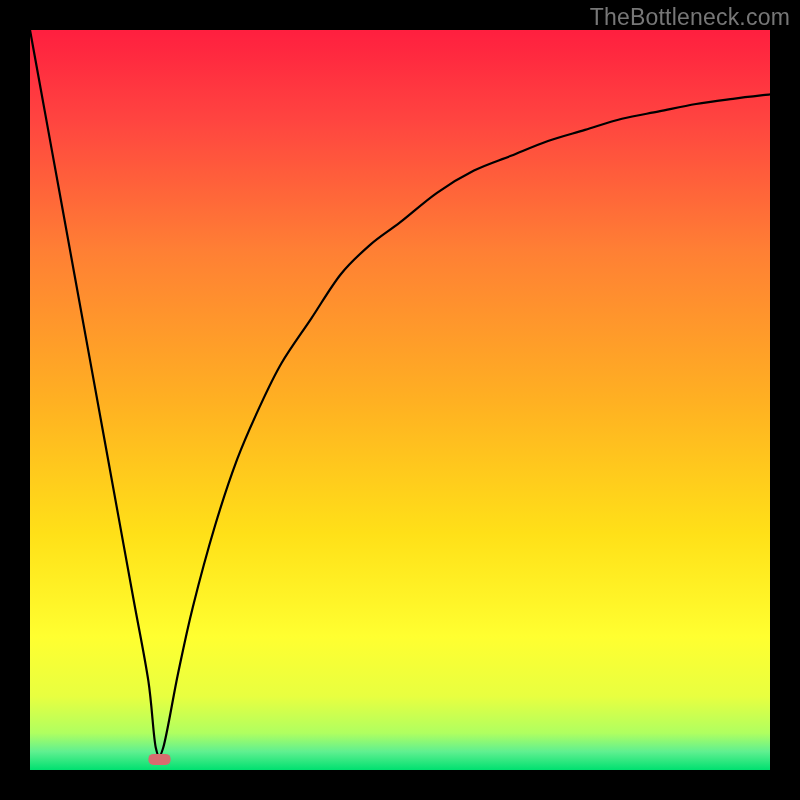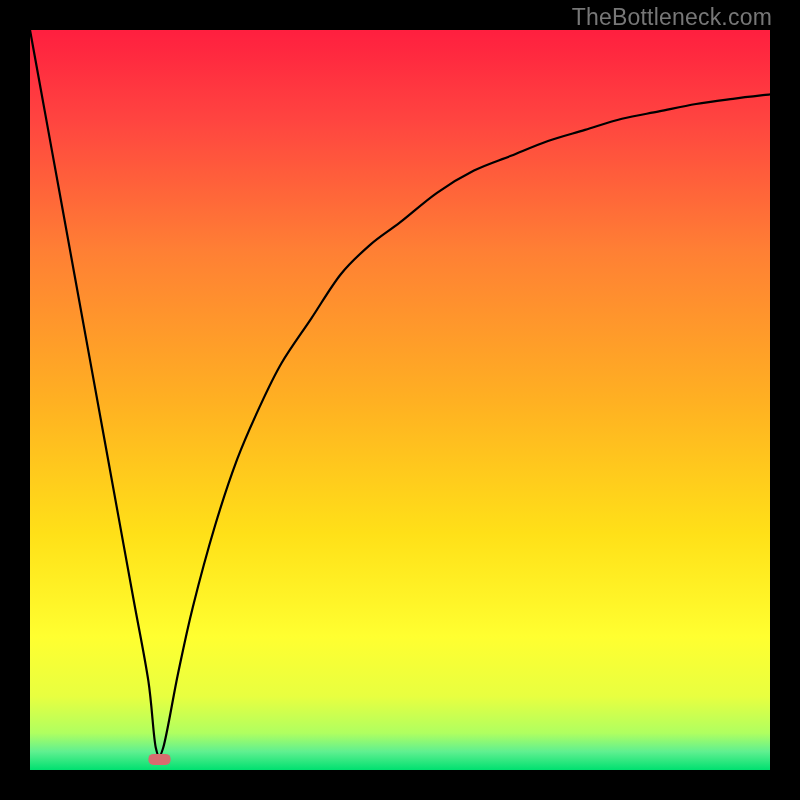--- a/index.html
+++ b/index.html
@@ -22,21 +22,21 @@
     position: absolute;
     top: 30px;
     left: 30px;
     width: 740px;
     height: 740px;
     overflow: hidden;
   }
   .watermark {
     position: absolute;
     top: 4px;
-    right: 28px;
+    right: 10px;
     color: #777;
     font-size: 23px;
     font-weight: 500;
     letter-spacing: 0.2px;
     pointer-events: none;
   }
 </style>
 </head>
 <body>
 

